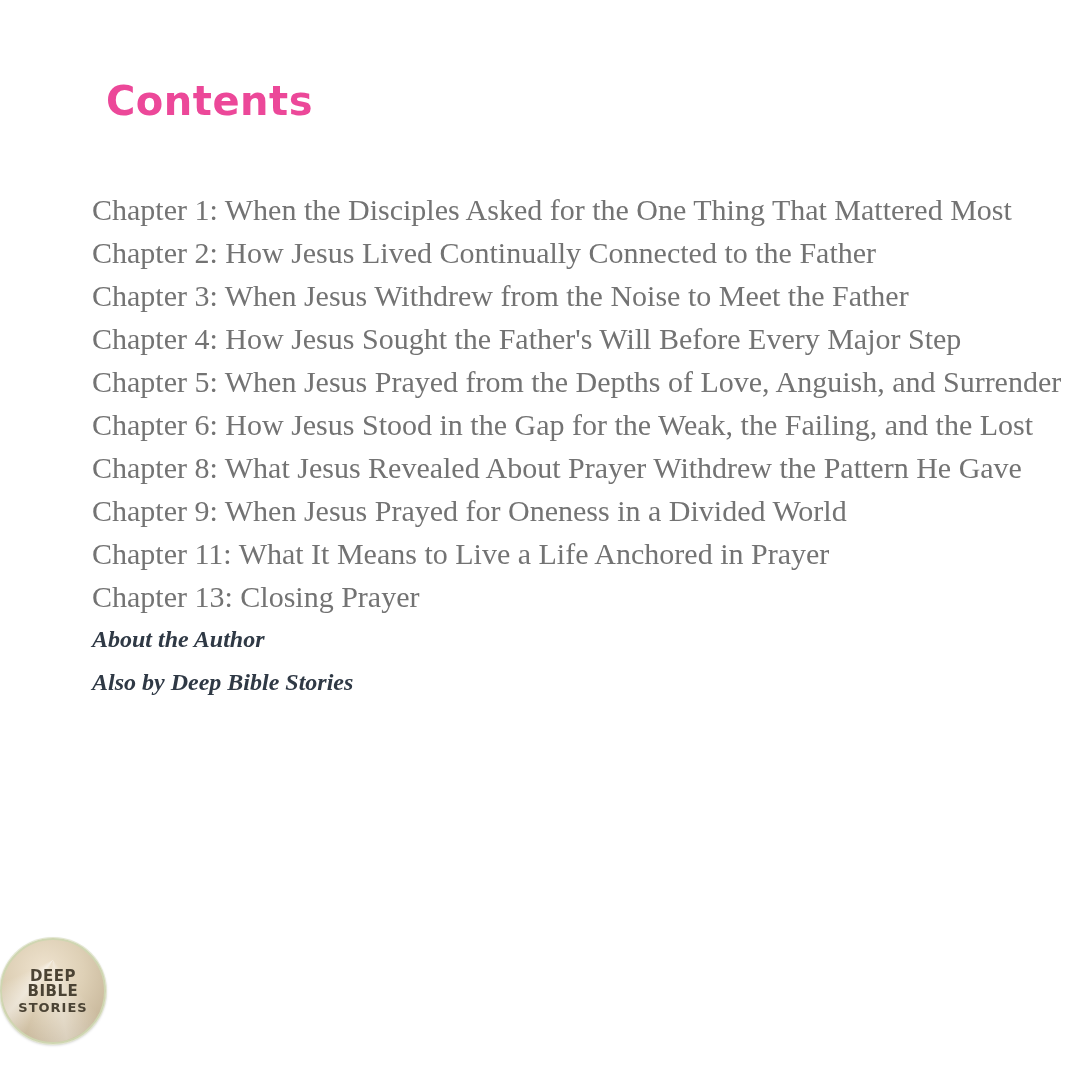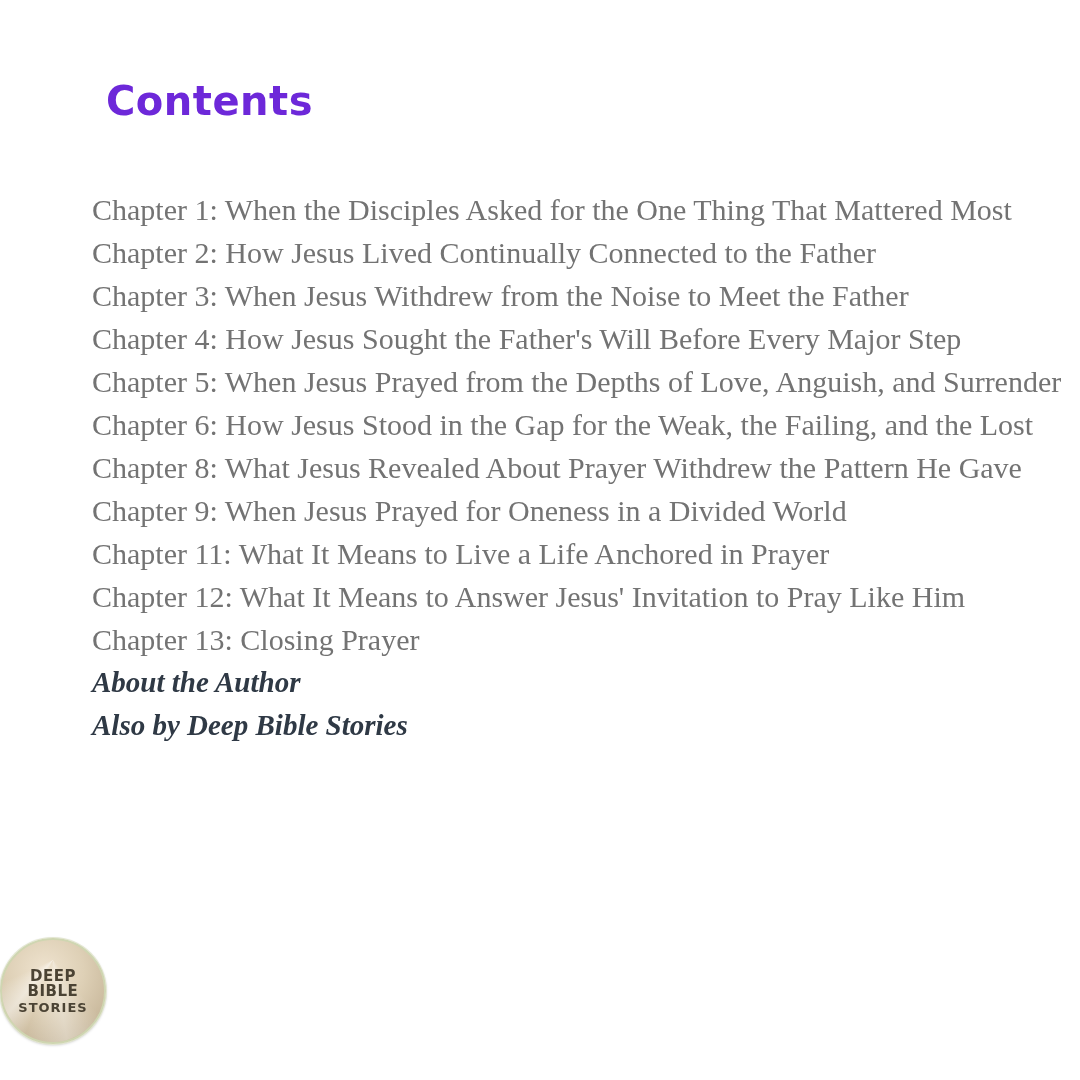--- a/index.html
+++ b/index.html
@@ -23,21 +23,21 @@
   }
 
   .page-title {
     position: absolute;
     left: 106px;
     top: 78px;
     font-family: "DejaVu Sans", sans-serif;
     font-weight: bold;
     font-size: 40px;
     letter-spacing: 0.5px;
-    color: #6d28d9;
+    color: #ec4899;
     text-align: right;
   }
 
   .toc {
     position: absolute;
     left: 92px;
     top: 188px;
     width: 920px;
   }
 
@@ -45,21 +45,21 @@
     font-family: "Liberation Serif", serif;
     font-size: 30px;
     line-height: 43px;
     color: #737373;
     white-space: nowrap;
   }
 
   .toc-entry.back-matter {
     font-style: italic;
     font-weight: bold;
-    font-size: 29px;
+    font-size: 24px;
     color: #2f3945;
   }
 
   
   .logo-wrap {
     position: absolute;
     left: 0;
     right: 0;
     top: 938px;
     display: flex;
@@ -133,21 +133,20 @@
   <div class="toc">
       <div class="toc-entry">Chapter 1: When the Disciples Asked for the One Thing That Mattered Most</div>
       <div class="toc-entry">Chapter 2: How Jesus Lived Continually Connected to the Father</div>
       <div class="toc-entry">Chapter 3: When Jesus Withdrew from the Noise to Meet the Father</div>
       <div class="toc-entry">Chapter 4: How Jesus Sought the Father's Will Before Every Major Step</div>
       <div class="toc-entry">Chapter 5: When Jesus Prayed from the Depths of Love, Anguish, and Surrender</div>
       <div class="toc-entry">Chapter 6: How Jesus Stood in the Gap for the Weak, the Failing, and the Lost</div>
       <div class="toc-entry">Chapter 8: What Jesus Revealed About Prayer Withdrew the Pattern He Gave</div>
       <div class="toc-entry">Chapter 9: When Jesus Prayed for Oneness in a Divided World</div>
       <div class="toc-entry">Chapter 11: What It Means to Live a Life Anchored in Prayer</div>
-      <div class="toc-entry">Chapter 12: What It Means to Answer Jesus' Invitation to Pray Like Him</div>
       <div class="toc-entry">Chapter 13: Closing Prayer</div>
       <div class="toc-entry back-matter">About the Author</div>
       <div class="toc-entry back-matter">Also by Deep Bible Stories</div>
     </div>
 
   <div class="logo-wrap">
     <div class="logo">
       <div class="logo-text">
         <span class="logo-l1">DEEP</span>
         <span class="logo-l2">BIBLE</span>

